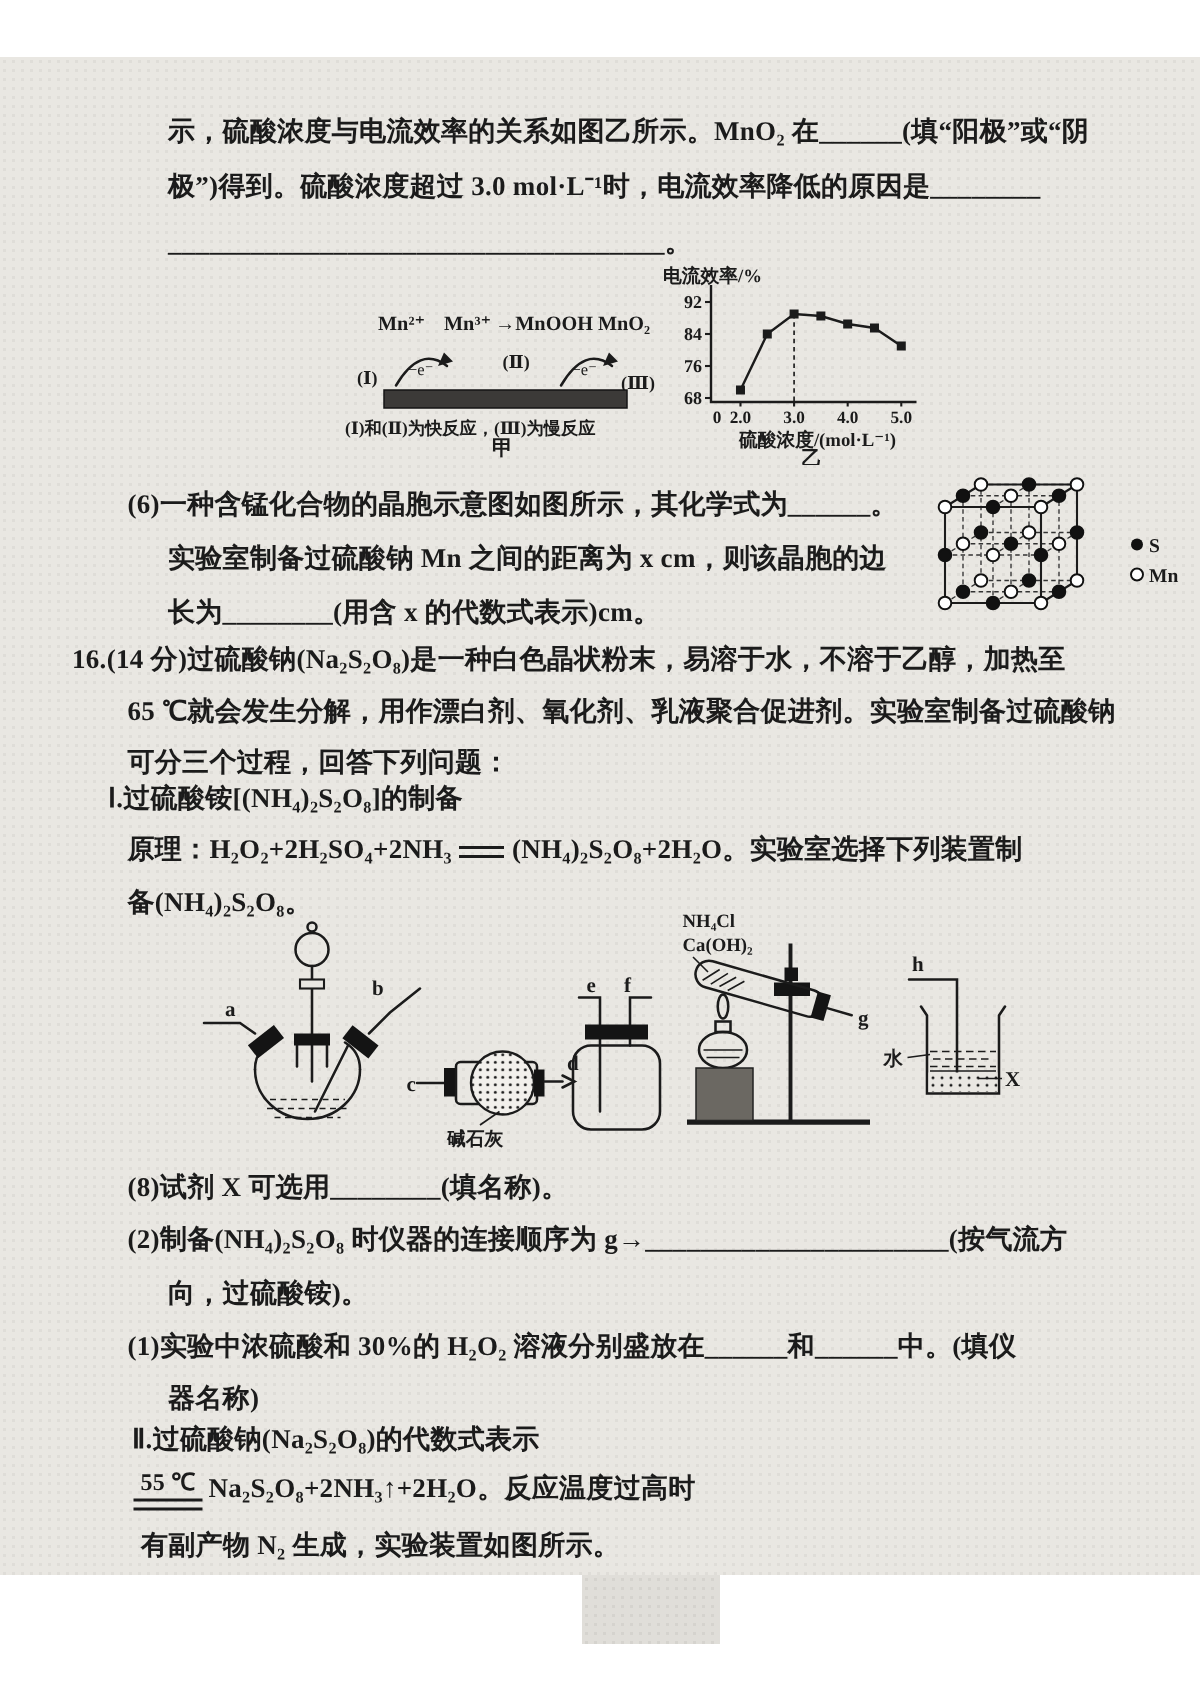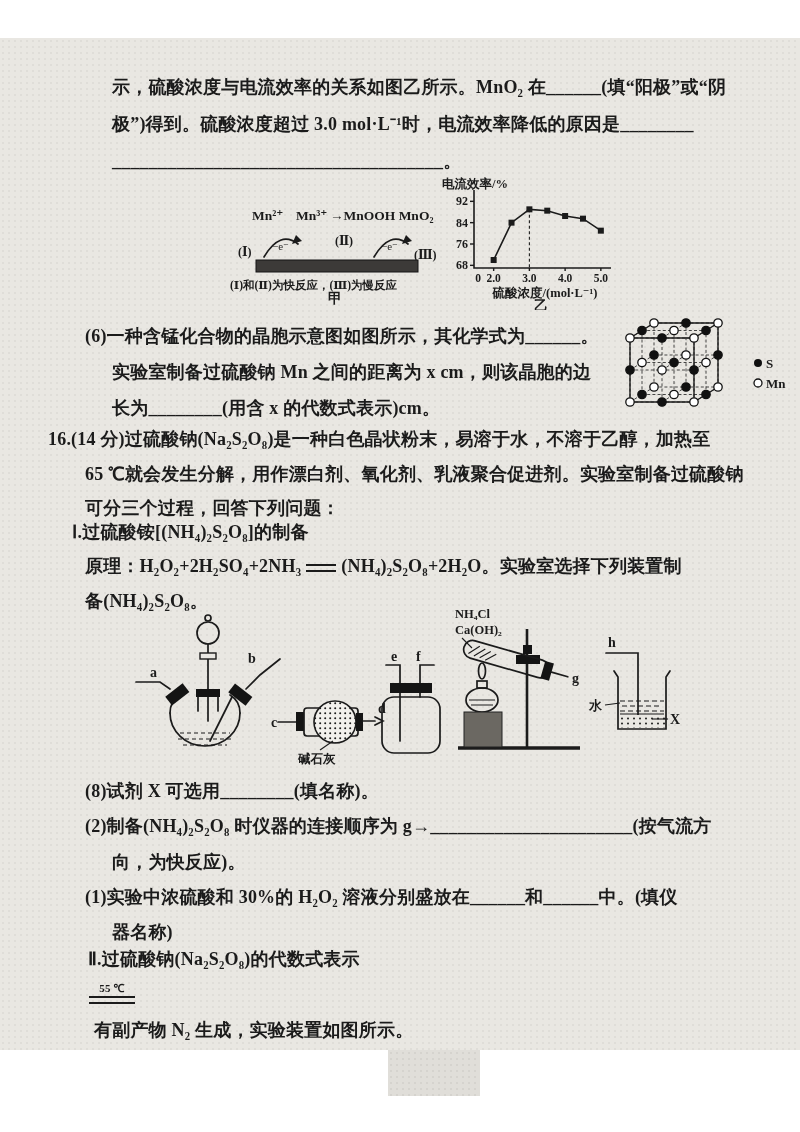--- a/index.html
+++ b/index.html
@@ -26,21 +26,21 @@
   }
   .dline{
     display:inline-block;width:30px;height:8px;box-sizing:border-box;
     border-top:2px solid #1b1b1b;border-bottom:2px solid #1b1b1b;
     vertical-align:middle;margin:0 5px;
   }
   .cond-stack{
     display:inline-flex;flex-direction:column;align-items:center;
     vertical-align:middle;margin:0 4px;
   }
-  .cond-stack .cond{font-size:11px;font-weight:700;line-height:1;}
+  .cond-stack .cond{font-size:16px;font-weight:700;line-height:1;}
   .cond-stack .dline{margin:2px 0 0 0;width:46px;}
   svg.fig{position:absolute;}
   svg text{font-family:"Liberation Serif","DejaVu Serif",serif;fill:#1b1b1b;}
   .st{stroke:#1b1b1b;stroke-width:1.7;fill:none;stroke-linecap:round;}
   .thin{stroke:#1b1b1b;stroke-width:1.1;fill:none;}
 </style>
 </head>
 <body>
 
 <div class="paper"></div>
@@ -271,24 +271,24 @@
     <line class="thin" x1="477" y1="104" x2="492" y2="102"></line>
     <line class="thin" x1="524" y1="118" x2="540" y2="118"></line>
     <text x="480" y="46" font-size="14" font-weight="bold">h</text>
     <text x="461" y="109" font-size="13" font-weight="bold">水</text>
     <text x="542" y="123" font-size="14" font-weight="bold">X</text>
   </g>
 </svg>
 
 <div class="line" style="left:85px;top:780px">(8)试剂 X 可选用________(填名称)。</div>
 <div class="line" style="left:85px;top:815px">(2)制备(NH₄)₂S₂O₈ 时仪器的连接顺序为 g→______________________(按气流方</div>
-<div class="line" style="left:112px;top:851px">向，为快反应)。</div>
+<div class="line" style="left:112px;top:851px">向，过硫酸铵)。</div>
 <div class="line" style="left:85px;top:886px">(1)实验中浓硫酸和 30%的 H₂O₂ 溶液分别盛放在______和______中。(填仪</div>
 <div class="line" style="left:112px;top:921px">器名称)</div>
 <div class="line" style="left:88px;top:948px">Ⅱ.过硫酸钠(Na₂S₂O₈)的代数式表示</div>
 
 <div class="line" style="left:85px;top:981px">
   <span class="cond-stack">
       <span class="cond">55 ℃</span>
       <span class="dline"></span>
-    </span>
+    </span><span>Na₂S₂O₈+2NH₃↑+2H₂O。反应温度过高时</span>
 </div>
 <div class="line" style="left:94px;top:1019px">有副产物 N₂ 生成，实验装置如图所示。</div>
 
 </body></html>

